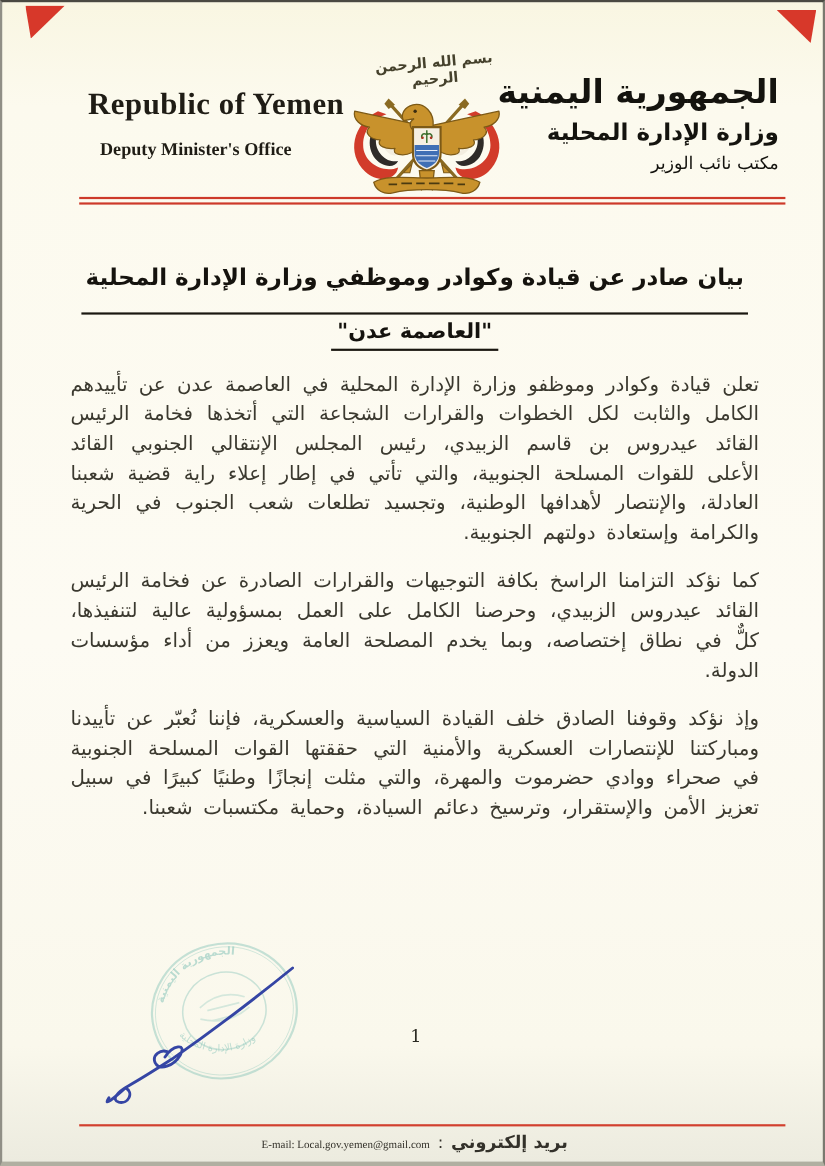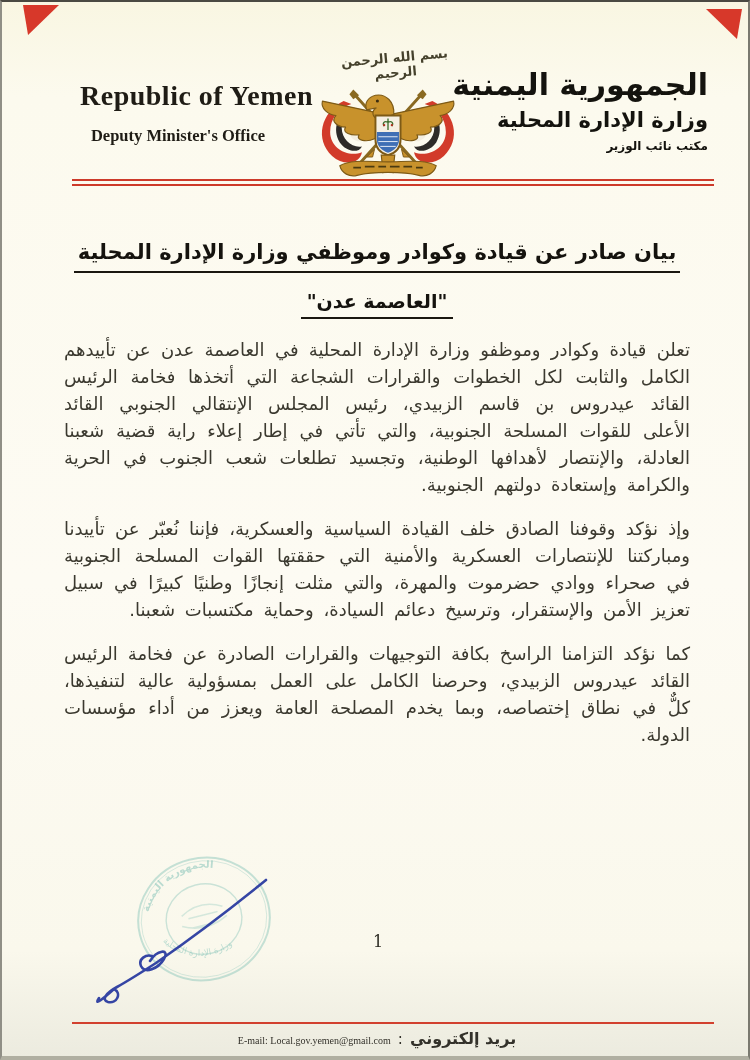--- a/index.html
+++ b/index.html
@@ -20,27 +20,27 @@
   .hdr-left{left:0;top:78px;width:352px;text-align:center;color:#1f1c15;}
   .hdr-left .l1{font-family:"Liberation Serif","DejaVu Serif",serif;font-weight:bold;font-size:28px;letter-spacing:.5px;padding-left:37px;}
   .hdr-left .l2{font-family:"Liberation Serif","DejaVu Serif",serif;font-weight:bold;font-size:16.5px;margin-top:15px;}
   .hdr-left .l3{font-family:"Liberation Serif","DejaVu Serif",serif;font-weight:bold;font-size:16.5px;margin-top:14px;}
   .bismillah{left:333px;top:48px;width:120px;text-align:center;font-size:13px;font-weight:bold;
     color:#45412c;transform:rotate(-5deg);}
   .emblem{left:306px;top:74px;}
   .hdr-right{right:40px;top:66px;text-align:right;color:#14130e;direction:rtl;}
   .hdr-right .l1{font-size:30px;font-weight:bold;letter-spacing:-1px;line-height:1.1;}
   .hdr-right .l2{font-size:21px;font-weight:bold;margin-top:7px;}
-  .hdr-right .l3{font-size:12px;font-weight:bold;margin-top:7px;}
+  .hdr-right .l3{font-size:16px;font-weight:normal;margin-top:7px;}
   .hdr-rule{left:70px;top:177px;width:642px;height:7px;box-sizing:border-box;
     border-top:2px solid #cd3a2a;border-bottom:2px solid #cd3a2a;}
   
   .title-row{left:0;top:238px;width:750px;text-align:center;direction:rtl;}
   .title-row .t{display:inline-block;font-size:21px;font-weight:bold;color:#15130e;
-    padding:0 4px 7px 4px;border-bottom:2px solid #1a1710;}
+    padding:0 4px 20px 4px;border-bottom:2px solid #1a1710;}
   .subtitle-row{left:0;top:288px;width:750px;text-align:center;direction:rtl;}
   .subtitle-row .t{display:inline-block;font-size:19px;font-weight:bold;color:#15130e;
     padding:0 6px 5px 6px;border-bottom:2px solid #1a1710;}
   .body-text{left:62px;top:334px;width:626px;direction:rtl;}
   .body-text p{margin:0 0 17px 0;font-size:18px;line-height:27px;color:#3b392f;
     text-align:justify;word-spacing:4px;}
   
   .stamp{left:117px;top:847px;opacity:.85;}
   .sig{left:78px;top:866px;}
   .pagenum{left:366px;top:930px;width:20px;text-align:center;
@@ -117,22 +117,22 @@
 
   <div class="abs title-row">
     <span class="t">بيان صادر عن قيادة وكوادر وموظفي وزارة الإدارة المحلية</span>
   </div>
   <div class="abs subtitle-row">
     <span class="t">"العاصمة عدن"</span>
   </div>
 
   <div class="abs body-text">
     <p>تعلن قيادة وكوادر وموظفو وزارة الإدارة المحلية في العاصمة عدن عن تأييدهم الكامل والثابت لكل الخطوات والقرارات الشجاعة التي أتخذها فخامة الرئيس القائد عيدروس بن قاسم الزبيدي، رئيس المجلس الإنتقالي الجنوبي القائد الأعلى للقوات المسلحة الجنوبية، والتي تأتي في إطار إعلاء راية قضية شعبنا العادلة، والإنتصار لأهدافها الوطنية، وتجسيد تطلعات شعب الجنوب في الحرية والكرامة وإستعادة دولتهم الجنوبية.</p>
+    <p>كما نؤكد التزامنا الراسخ بكافة التوجيهات والقرارات الصادرة عن فخامة الرئيس القائد عيدروس الزبيدي، وحرصنا الكامل على العمل بمسؤولية عالية لتنفيذها، كلٌّ في نطاق إختصاصه، وبما يخدم المصلحة العامة ويعزز من أداء مؤسسات الدولة.</p>
     <p>وإذ نؤكد وقوفنا الصادق خلف القيادة السياسية والعسكرية، فإننا نُعبّر عن تأييدنا ومباركتنا للإنتصارات العسكرية والأمنية التي حققتها القوات المسلحة الجنوبية في صحراء ووادي حضرموت والمهرة، والتي مثلت إنجازًا وطنيًا كبيرًا في سبيل تعزيز الأمن والإستقرار، وترسيخ دعائم السيادة، وحماية مكتسبات شعبنا.</p>
-    <p>كما نؤكد التزامنا الراسخ بكافة التوجيهات والقرارات الصادرة عن فخامة الرئيس القائد عيدروس الزبيدي، وحرصنا الكامل على العمل بمسؤولية عالية لتنفيذها، كلٌّ في نطاق إختصاصه، وبما يخدم المصلحة العامة ويعزز من أداء مؤسسات الدولة.</p>
   </div>
 
   <div class="abs stamp">
     <svg width="170" height="140" viewBox="0 0 170 140">
       <g transform="rotate(-14 85 70)" fill="none" stroke="#7cbfb4">
         <ellipse cx="85" cy="70" rx="66" ry="61" stroke-width="2" opacity="0.5"></ellipse>
         <ellipse cx="85" cy="70" rx="63" ry="58" stroke-width="0.8" opacity="0.4"></ellipse>
         <ellipse cx="85" cy="70" rx="38" ry="35" stroke-width="1.4" opacity="0.45"></ellipse>
         <path d="M64,62 q21,-12 42,0 M62,72 q23,12 46,0 M70,66 h30 M72,76 h26" stroke-width="1.6" opacity="0.35"></path>
         <defs>

